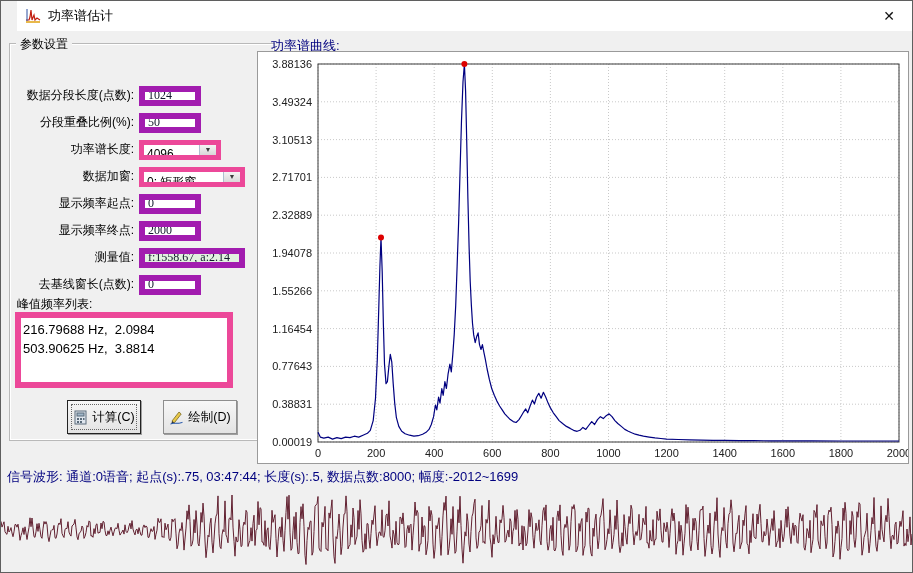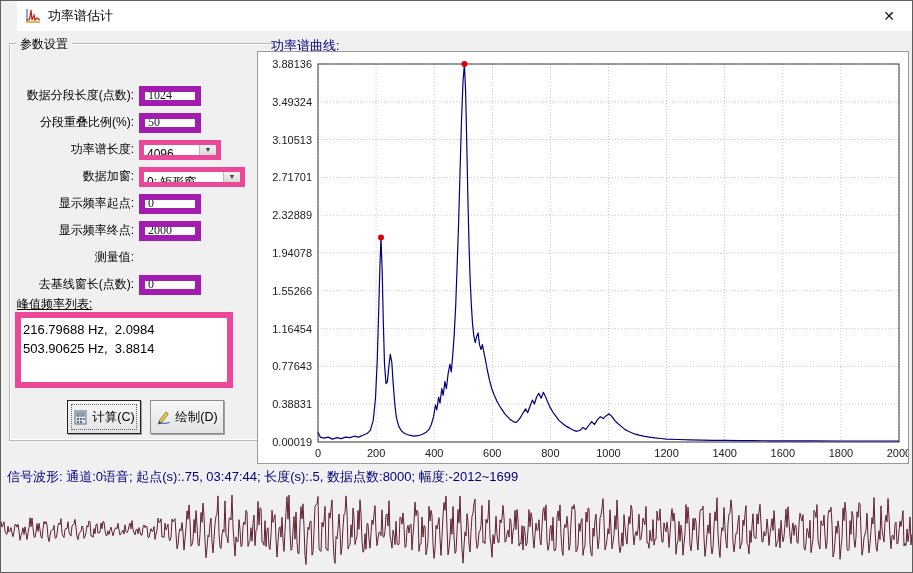--- a/index.html
+++ b/index.html
@@ -20,25 +20,25 @@
   .param-fields { position:absolute; left:10px; top:50px; width:260px;margin-top:31px; }
   .prow { display:flex; align-items:center; height:27px; }
   .plabel { width:128px; text-align:right; font-size:12px; color:#000; padding-right:5px; white-space:nowrap; }
   .tinput { height:20px; width:62px; border:6px solid #a21caf; background:#fff; font-size:12px; padding:0 3px; font-family:Liberation Serif, serif; color:#0f172a; }
   .tinput.hl { background:#e2f2e0; }
   .tinput.wide { width:106px; }
   .combo { display:flex; width:82px; height:20px; border:5px solid #ec4899; background:#fff; cursor:default; }
   .combo.wide { width:106px; }
   .combo-text { flex:1; font-size:12px; padding:2px 3px; white-space:nowrap; overflow:hidden; color:#000; }
   .combo-arrow { flex:0 0 17px; display:flex; align-items:center; justify-content:center; font-size:7px; color:#3c3c3c; background:linear-gradient(#f4f4f4,#d9d9d9); border-left:1px solid #aebfd0; }
-  .peaks-label { position:absolute; left:16px; top:295px; font-size:12px; color:#000;text-decoration:underline; }
+  .peaks-label { position:absolute; left:16px; top:295px; font-size:12px; color:#000; }
   .peaklist { position:absolute; left:14px; top:311px; width:218px; height:76px; background:#fff; border:6px solid #ec4899; font-size:13px; padding:2px 2px; overflow:hidden; }
   .peaklist .pitem { line-height:19px; white-space:pre; color:#000; }
   
-  .btnrow { position:absolute; left:66px; top:399px; display:flex; gap:9px; }
+  .btnrow { position:absolute; left:66px; top:399px; display:flex; gap:22px; }
   .win-btn { position:relative; width:74px; height:34px; display:inline-flex; align-items:center; justify-content:center; gap:4px; font-size:12.5px; font-family:inherit; color:#000;
     background:linear-gradient(#f7f7f7,#e3e3e3); border:1px solid #8e8e8e; box-shadow:1px 1px 0 #9e9e9e; cursor:pointer; }
   .win-btn.focused { border:1px solid #222; }
   .win-btn.focused::after { content:""; position:absolute; inset:3px; border:1px dotted #666; pointer-events:none; }
   .btn-icon { display:inline-flex; }
   
   .chart-title { position:absolute; left:270px; top:36px; font-size:13px; color:#00007f; }
   .chart-panel { position:absolute; left:256px; top:50px; width:652px; height:413px; background:#ffffff; border:1px solid #9a9a9a; }
   .chart-panel svg { display:block; }
   
@@ -92,20 +92,21 @@
       <div class="prow">
         <span class="plabel">显示频率起点:</span>
         <input class="tinput" value="0" style="">
       </div>
       <div class="prow">
         <span class="plabel">显示频率终点:</span>
         <input class="tinput" value="2000" style="">
       </div>
       <div class="prow">
         <span class="plabel">测量值:</span>
+        <input class="tinput hl wide" value="f:1558.67, a:2.14" style="">
       </div>
       <div class="prow">
         <span class="plabel">去基线窗长(点数):</span>
         <input class="tinput" value="0" style="">
       </div>
     </div>
   <span class="peaks-label">峰值频率列表:</span>
   <div class="peaklist">
       <div class="pitem">216.79688 Hz,  2.0984</div>
       <div class="pitem">503.90625 Hz,  3.8814</div>

